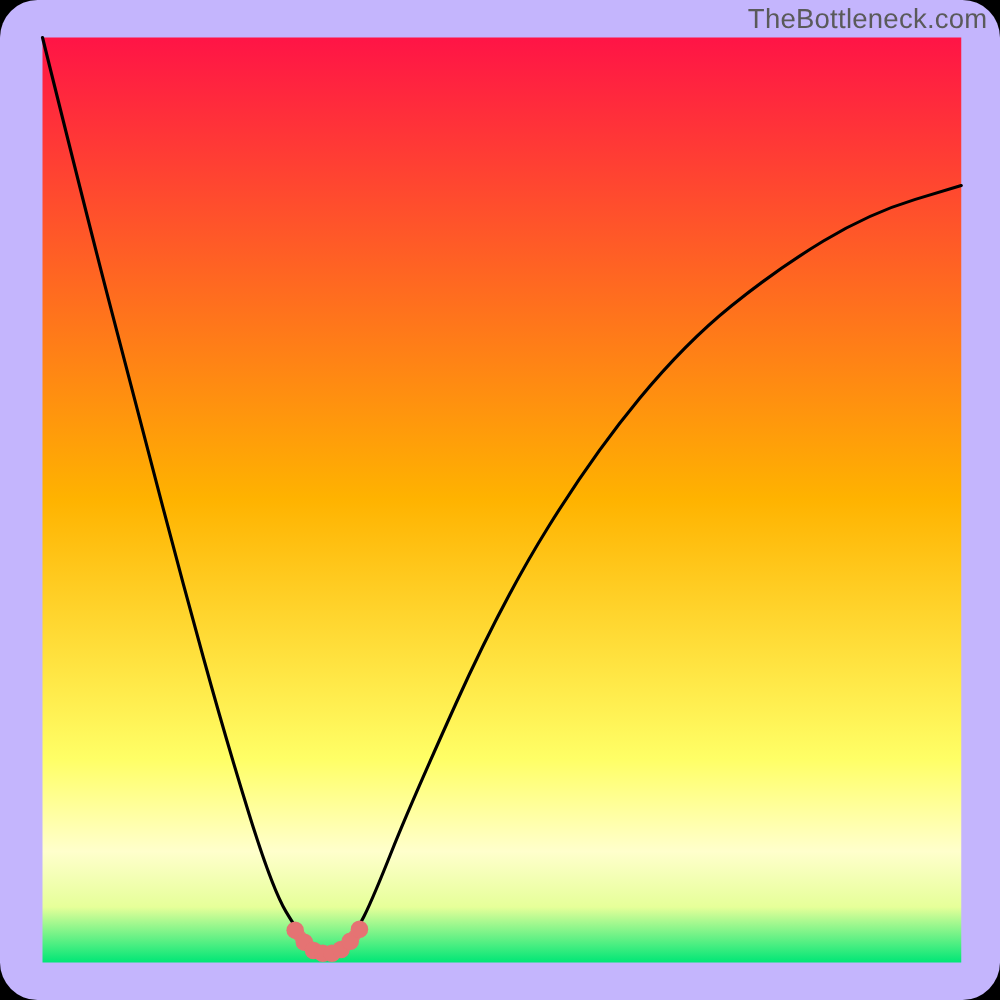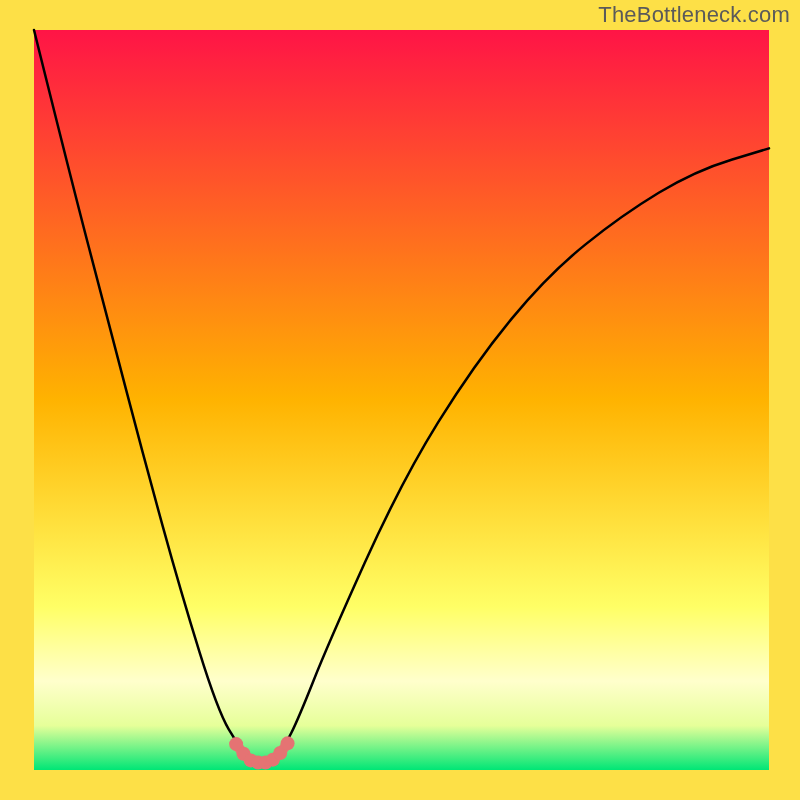--- a/index.html
+++ b/index.html
@@ -8,21 +8,22 @@
     width: 800px;
     height: 800px;
     background: #000;
     overflow: hidden;
     font-family: Arial, Helvetica, sans-serif;
   }
   .stage {
     position: relative;
     width: 800px;
     height: 800px;
-    background: #fde047;
+    background: #c4b5fd;
+    border-radius: 30px;
   }
   .watermark {
     position: absolute;
     top: 2px;
     right: 10px;
     color: #5a5a5a;
     font-size: 22px;
     letter-spacing: 0.2px;
     font-weight: 400;
     z-index: 5;

